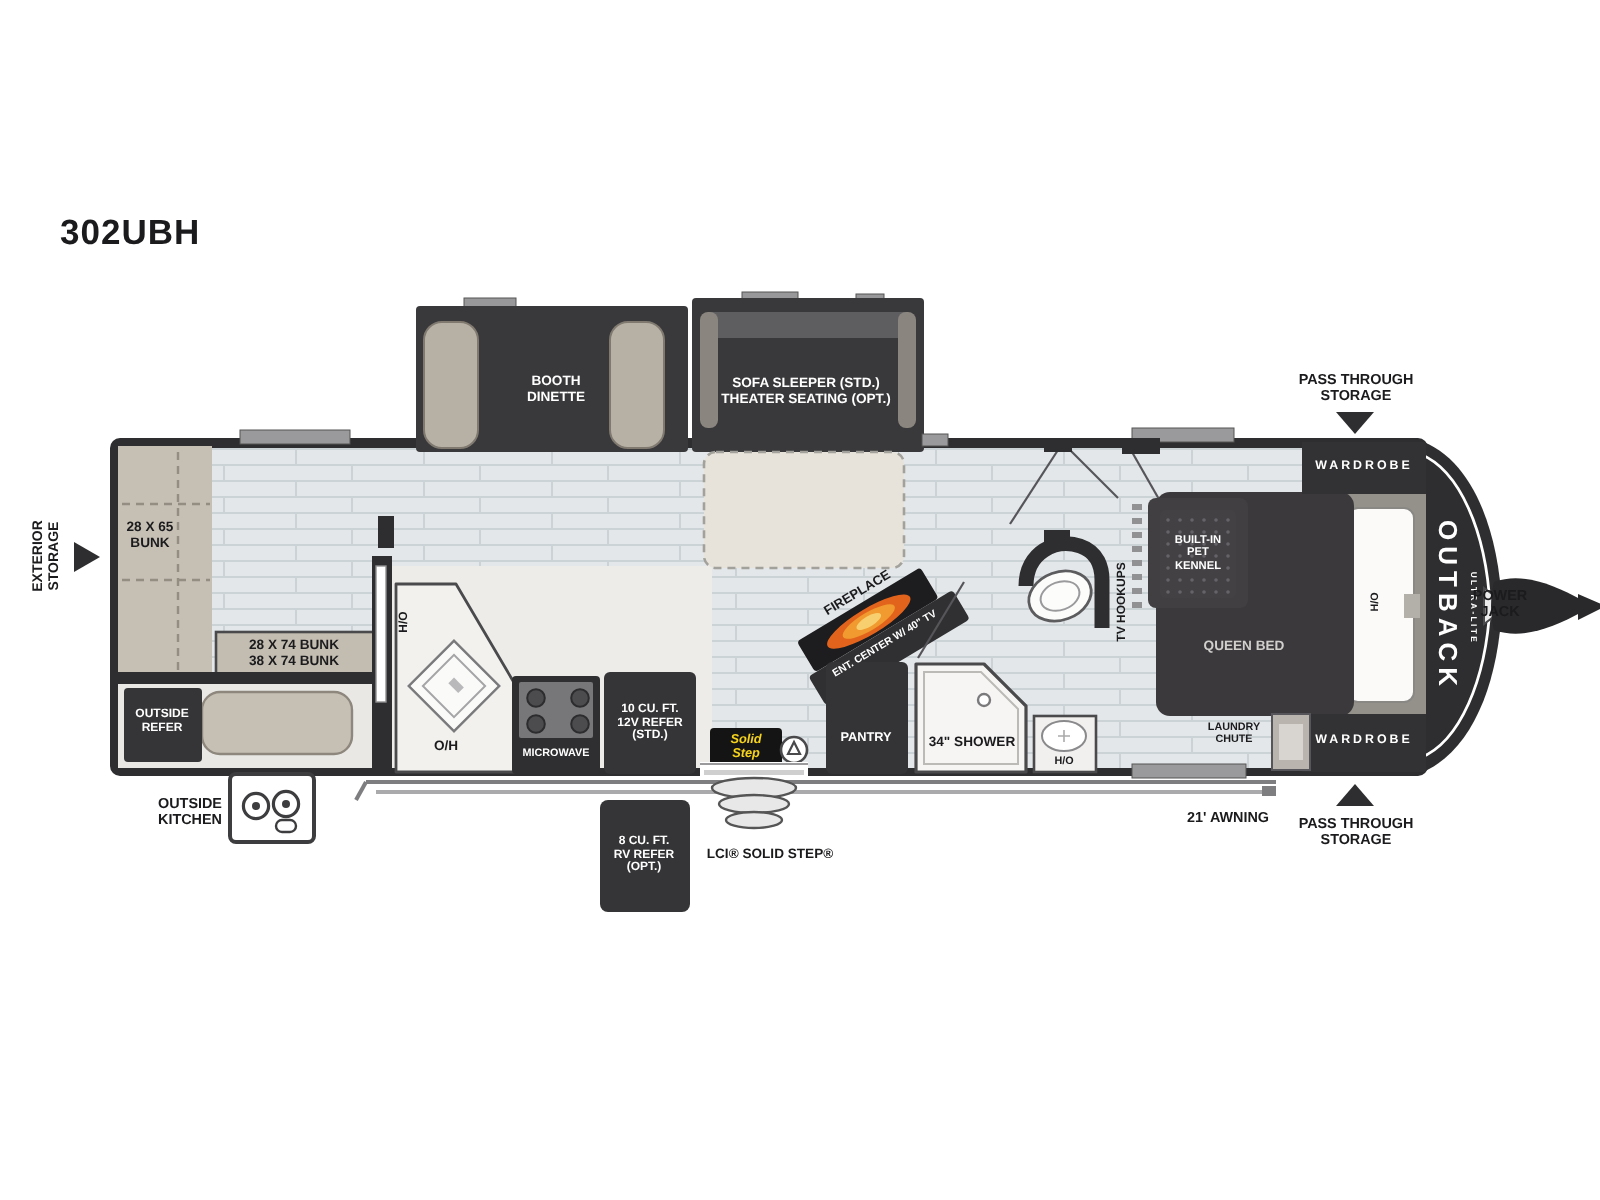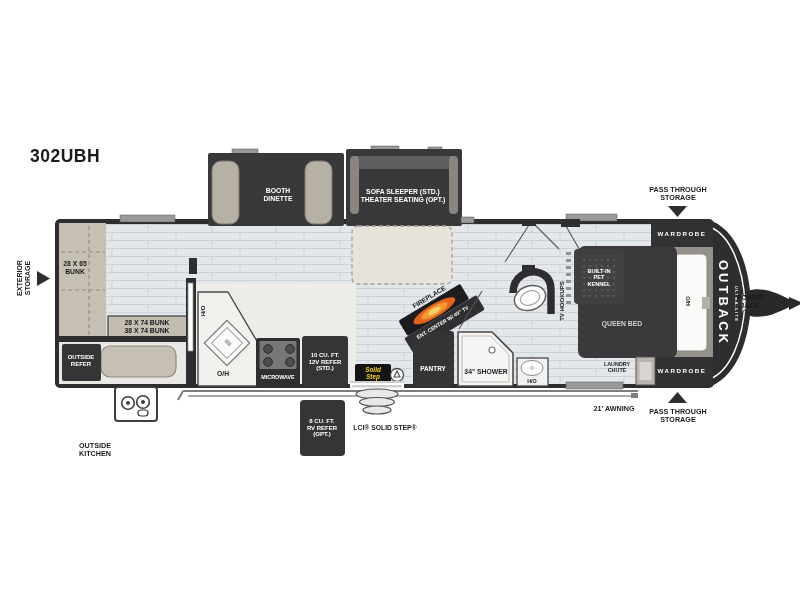--- a/index.html
+++ b/index.html
@@ -197,31 +197,31 @@
   <g>
     <rect x="115" y="387" width="42" height="34" rx="3" fill="#ffffff" stroke="#3d3d3f" stroke-width="2"></rect>
     <circle cx="128" cy="403" r="6.3" fill="#fff" stroke="#3d3d3f" stroke-width="1.6"></circle>
     <circle cx="143" cy="402" r="6.3" fill="#fff" stroke="#3d3d3f" stroke-width="1.6"></circle>
     <circle cx="128" cy="403" r="2" fill="#3d3d3f"></circle>
     <circle cx="143" cy="402" r="2" fill="#3d3d3f"></circle>
     <rect x="138" y="410" width="10" height="6" rx="3" fill="none" stroke="#3d3d3f" stroke-width="1.2"></rect>
   </g>
 </svg>
 
-<div class="ttl" style="left:30px;top:106px;font-size:17.5px;margin-top:40px;">302UBH</div>
+<div class="ttl" style="left:30px;top:106px;font-size:17.5px;">302UBH</div>
 
 <div class="lbl" style="left:24px;top:278px;font-size:7px;transform:translate(-50%,-50%) rotate(-90deg);">EXTERIOR
 STORAGE</div>
 <div class="lbl" style="left:75px;top:268px;font-size:6.8px;">28 X 65
 BUNK</div>
 <div class="lbl" style="left:147px;top:327px;font-size:6.8px;">28 X 74 BUNK
 38 X 74 BUNK</div>
 <div class="lbl w" style="left:81px;top:361px;font-size:6px;">OUTSIDE
 REFER</div>
-<div class="lbl" style="left:95px;top:406px;font-size:7.2px;margin-top:44px;">OUTSIDE
+<div class="lbl" style="left:95px;top:406px;font-size:7.2px;">OUTSIDE
 KITCHEN</div>
 
 <div class="lbl" style="left:203px;top:311px;font-size:6px;transform:translate(-50%,-50%) rotate(-90deg);">H/O</div>
 <div class="lbl" style="left:223px;top:374px;font-size:6.8px;">O/H</div>
 <div class="lbl w" style="left:278px;top:377px;font-size:5.4px;">MICROWAVE</div>
 <div class="lbl w" style="left:325px;top:362px;font-size:6px;">10 CU. FT.
 12V REFER
 (STD.)</div>
 <div class="lbl logo" style="left:373px;top:374px;font-size:6.4px;line-height:1.05;">Solid
 Step</div>

